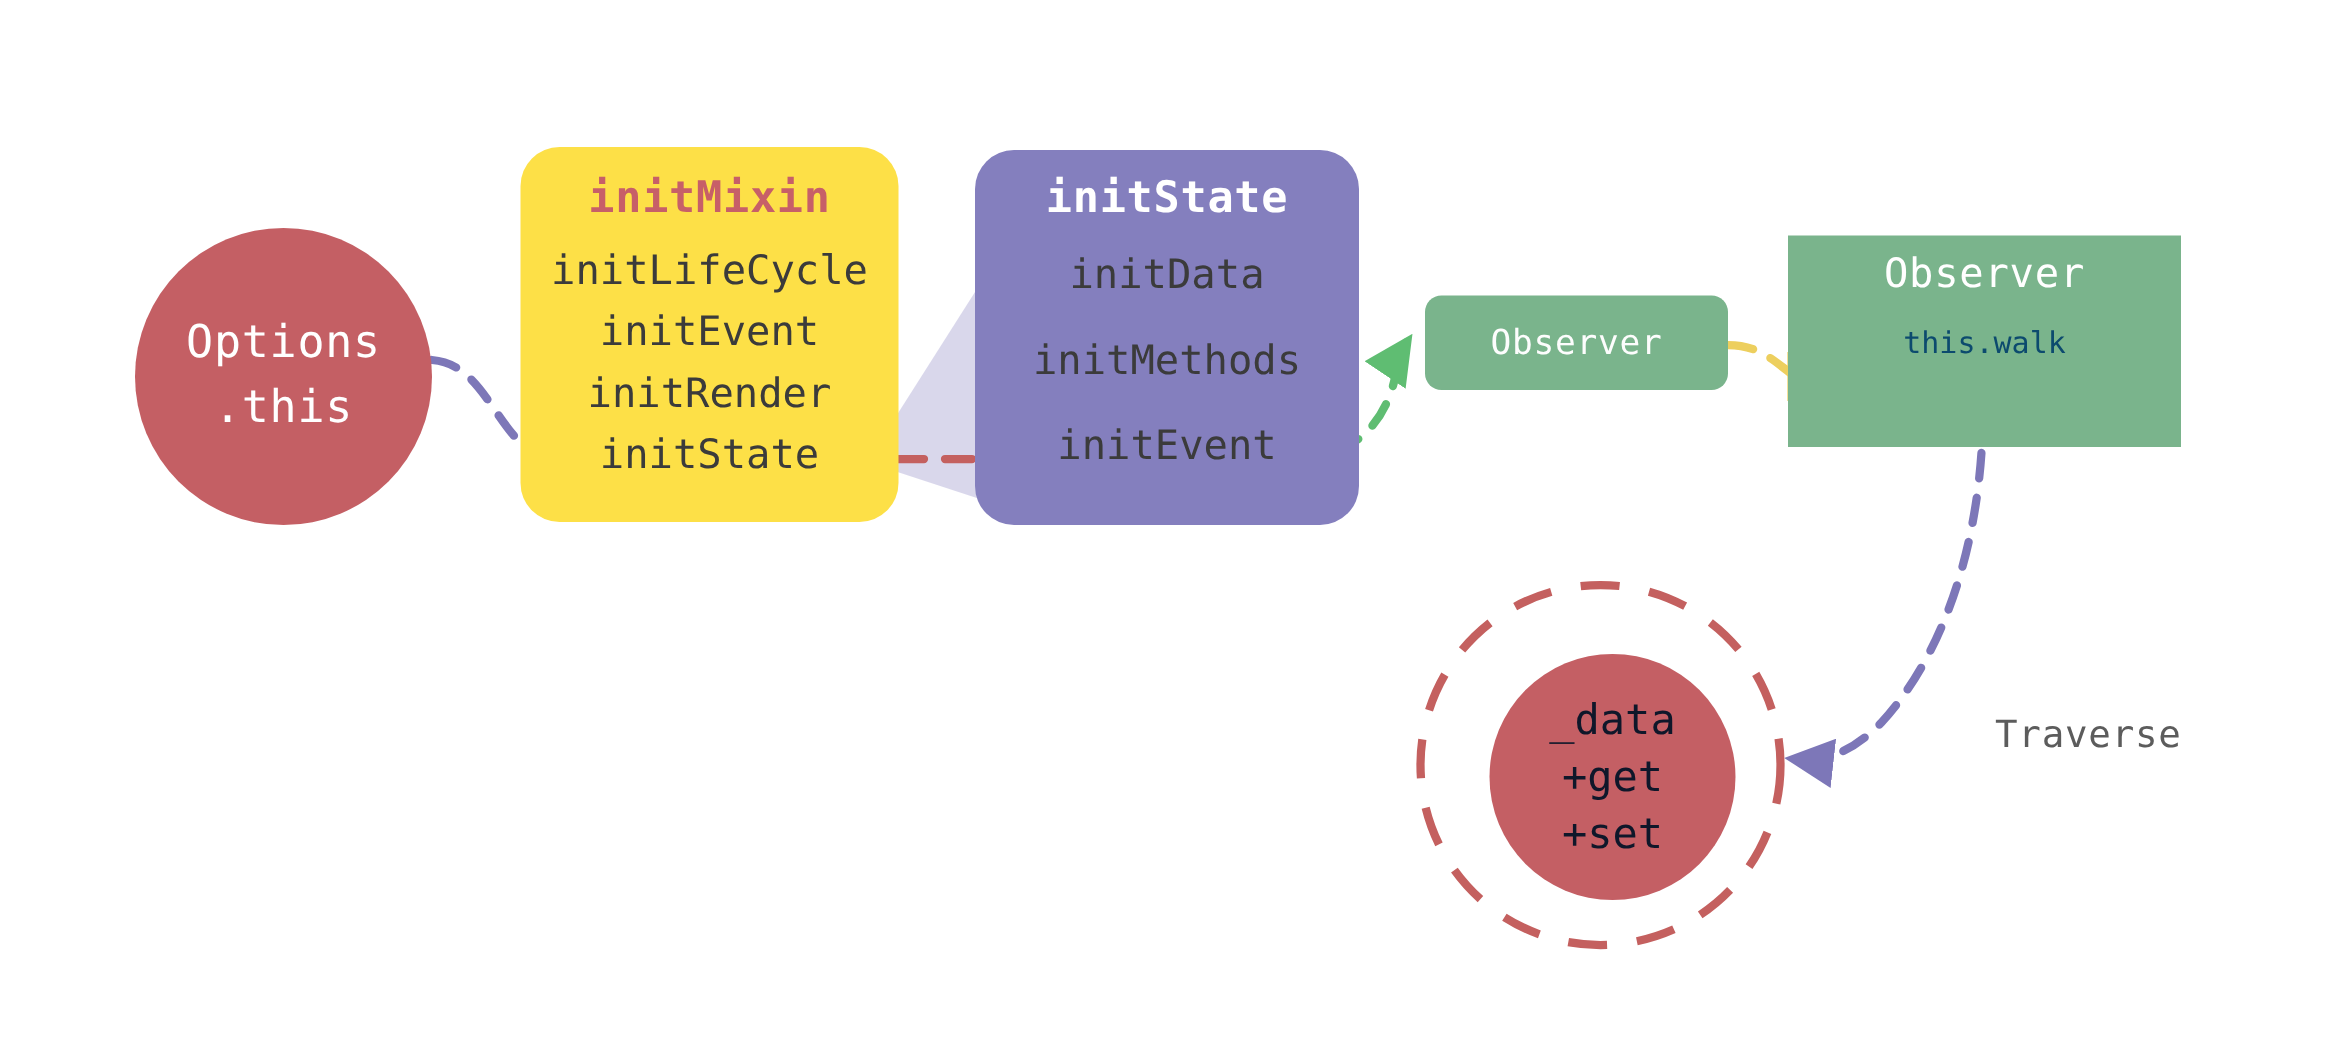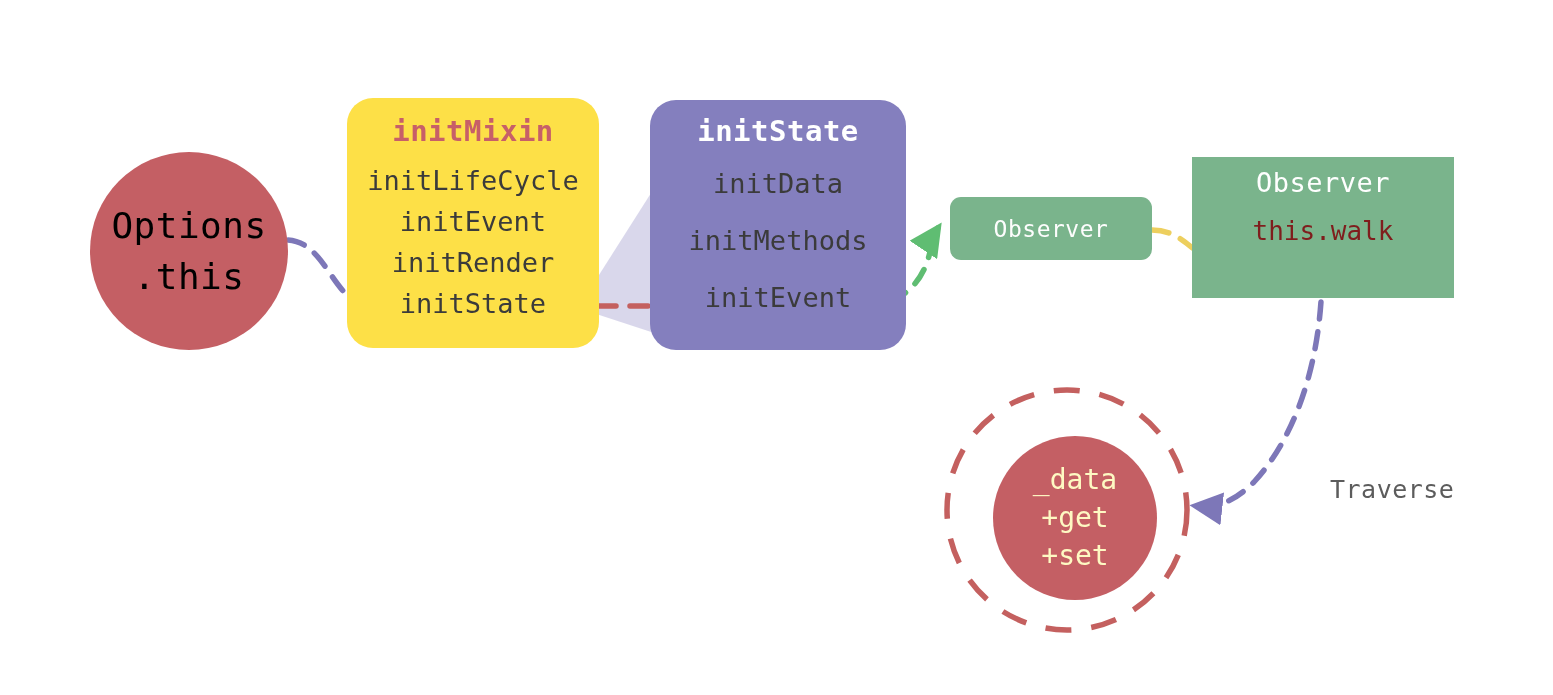--- a/index.html
+++ b/index.html
@@ -37,22 +37,22 @@
   }
 
   
   #options-node {
     left: 90px;
     top: 152px;
     width: 198px;
     height: 198px;
     border-radius: 50%;
     background: #c45f64;
-    color: #000000;
-    font-size: 36px;
+    color: #ffffff;
+    font-size: 30px;
     line-height: 1.43;
     letter-spacing: 0.5px;
   }
   #options-node .ln { display: block; text-align: center; }
 
   
   #initmixin-node {
     left: 347px;
     top: 98px;
     width: 252px;
@@ -137,34 +137,34 @@
     justify-content: flex-start;
     padding-top: 10px;
   }
   #observer-large-node .card-title {
     font-size: 27px;
     color: #ffffff;
     letter-spacing: 0.5px;
     margin-bottom: 18px;
   }
   #observer-large-node .item {
-    font-size: 26px;
-    color: #7f1d1d;
+    font-size: 20px;
+    color: #0c4a6e;
     letter-spacing: 0px;
   }
 
   
   #data-node {
     left: 993px;
     top: 436px;
     width: 164px;
     height: 164px;
     border-radius: 50%;
     background: #c45f64;
-    color: #fef9c3;
+    color: #0f172a;
     font-size: 28px;
     line-height: 1.35;
     letter-spacing: 0px;
     z-index: 2;
   }
   #data-node .ln { display: block; text-align: center; }
 
   
   #traverse-label {
     position: absolute;

